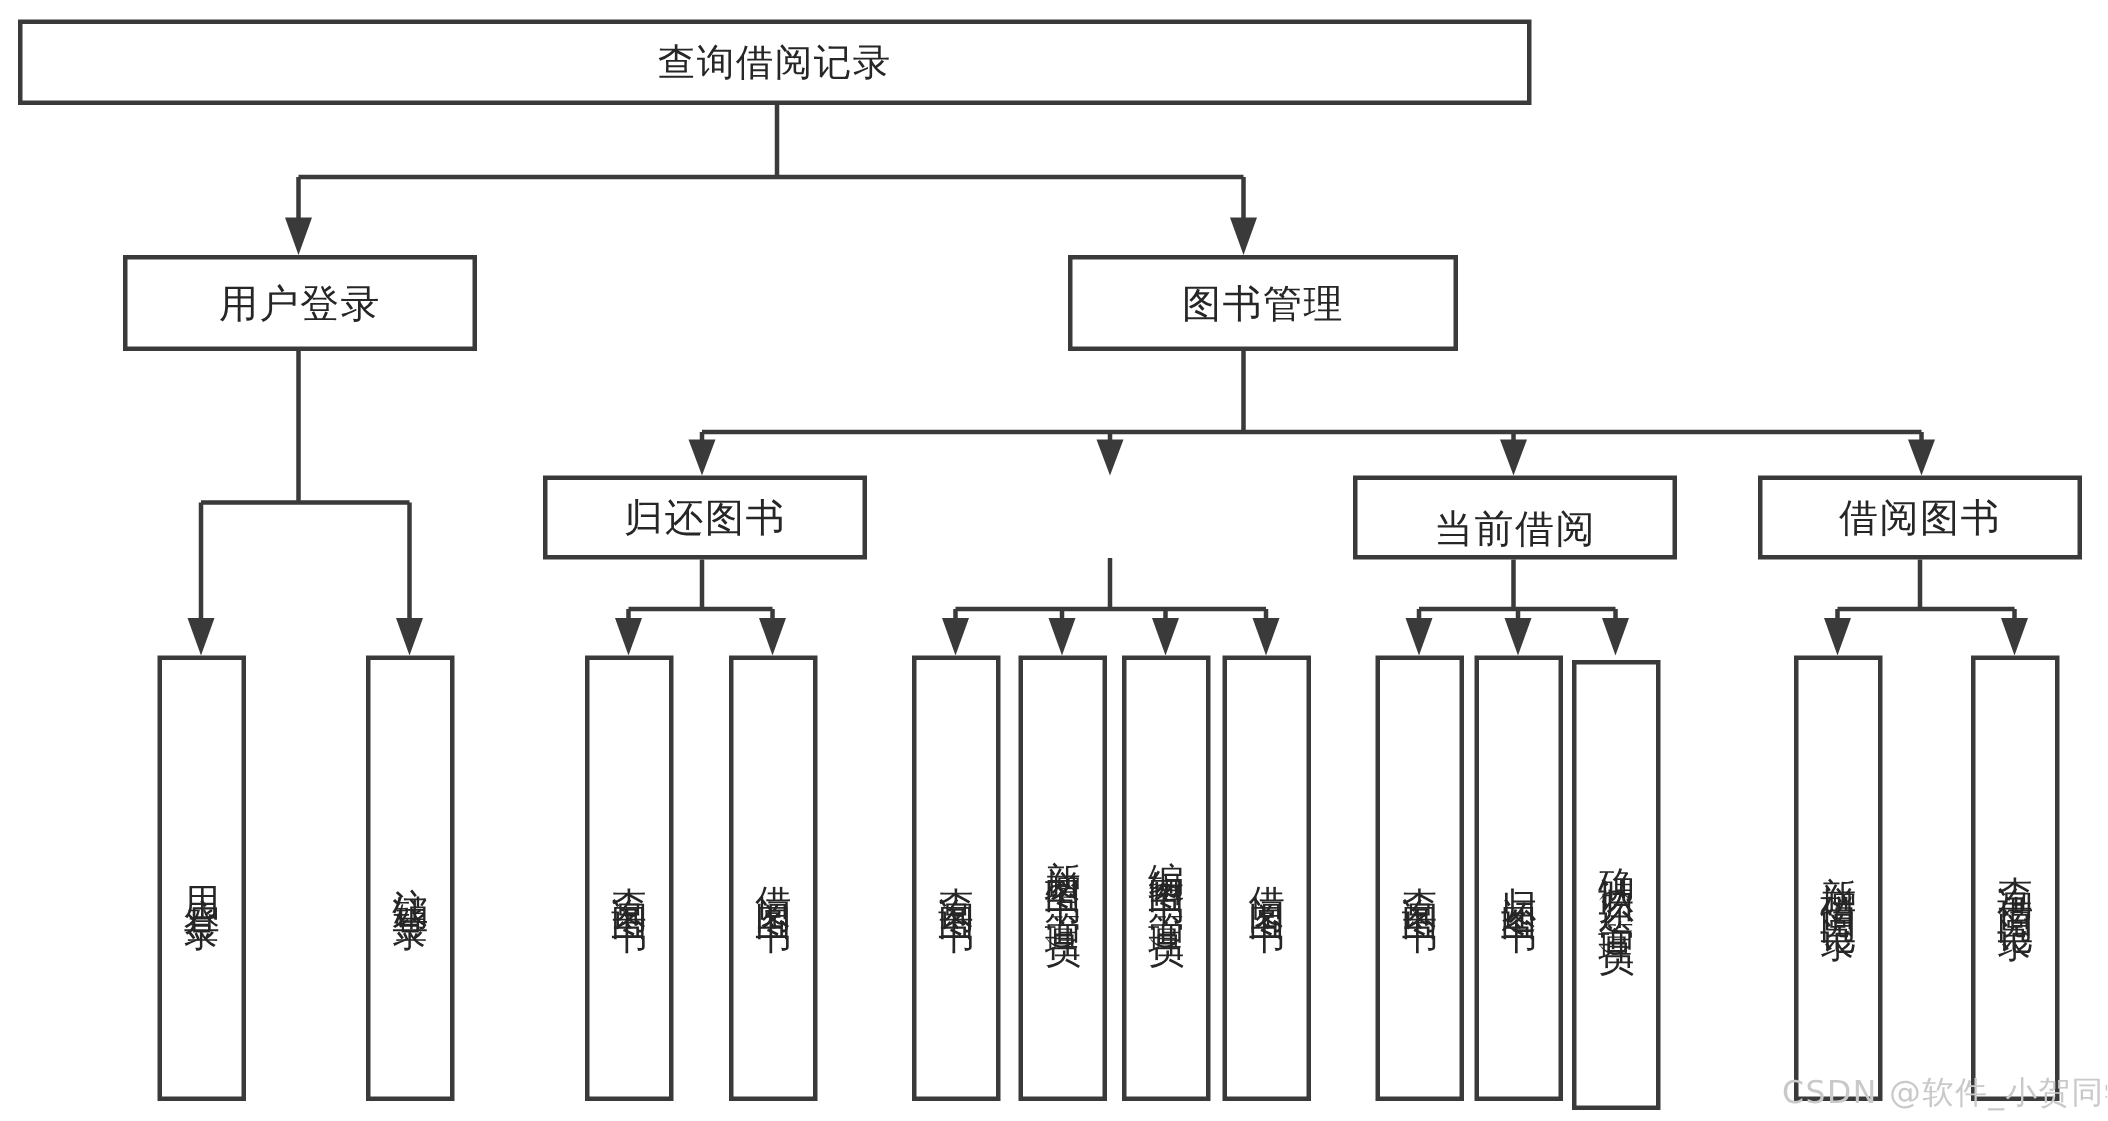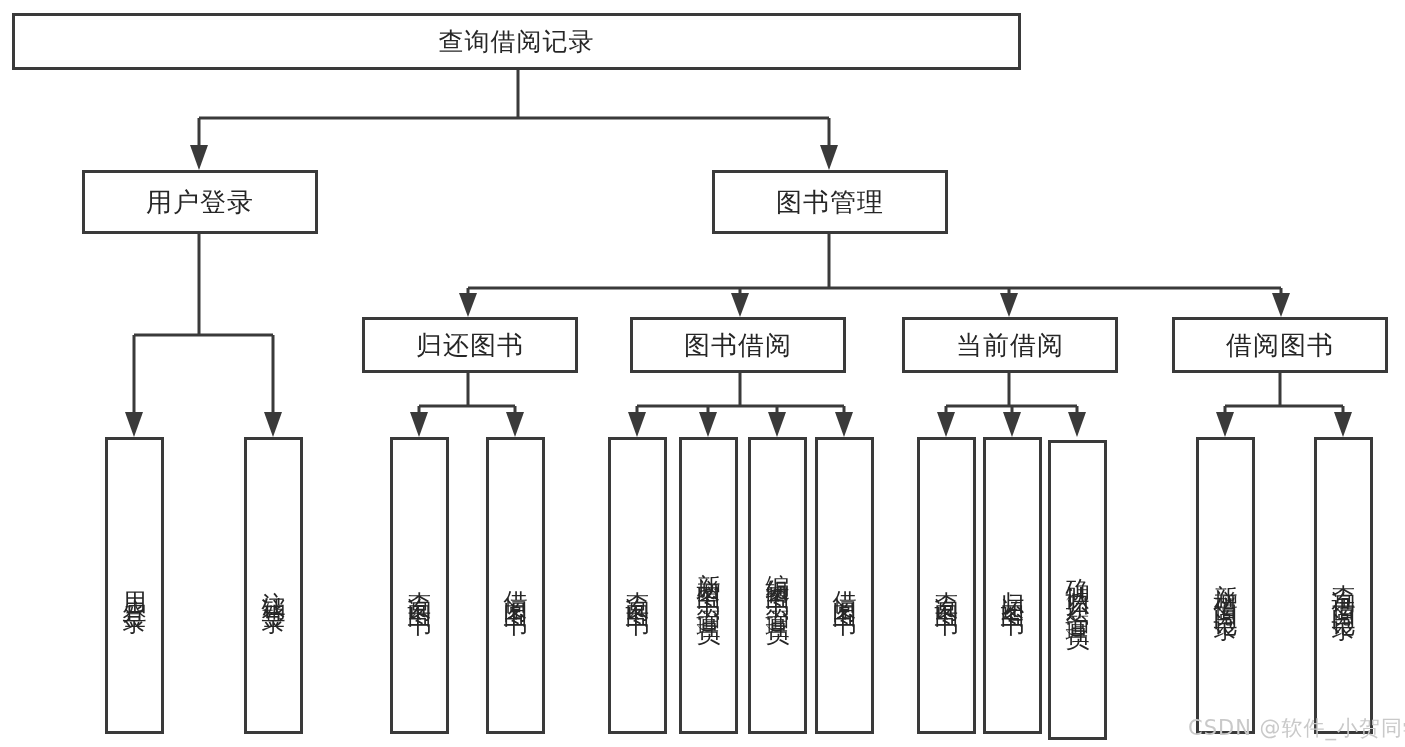--- a/index.html
+++ b/index.html
@@ -87,31 +87,28 @@
     </g>
   </svg>
 
   <div class="node" style="left:12px; top:13px; width:1009px; height:57px;">
     <span class="hlabel root-label">查询借阅记录</span>
   </div>
 
   <div class="node" style="left:82px; top:170px; width:236px; height:64px;">
     <span class="hlabel">用户登录</span>
   </div>
-  <div class="node" style="left:712px; top:170px; width:236px; height:64px;">
+  <div class="node" style="left:712px; top:170px; width:260px; height:64px;">
     <span class="hlabel">图书管理</span>
   </div>
 
   <div class="node" style="left:362px; top:317px; width:216px; height:56px;">
     <span class="hlabel">归还图书</span>
   </div>
-  <div class="node" style="left:630px; top:317px; width:216px; height:56px;">
-    <span class="hlabel">图书借阅</span>
-  </div>
-  <div class="node" style="left:902px; top:317px; width:216px; height:56px;">
+  <div class="node" style="left:902px; top:317px; width:216px; height:56px;align-items:flex-end;">
     <span class="hlabel">当前借阅</span>
   </div>
   <div class="node" style="left:1172px; top:317px; width:216px; height:56px;">
     <span class="hlabel">借阅图书</span>
   </div>
 
   <div class="node vnode" style="left:105px; top:437px; width:59px; height:297px;">
     <span class="vlabel">用户登录</span>
   </div>
   <div class="node vnode" style="left:244px; top:437px; width:59px; height:297px;">

